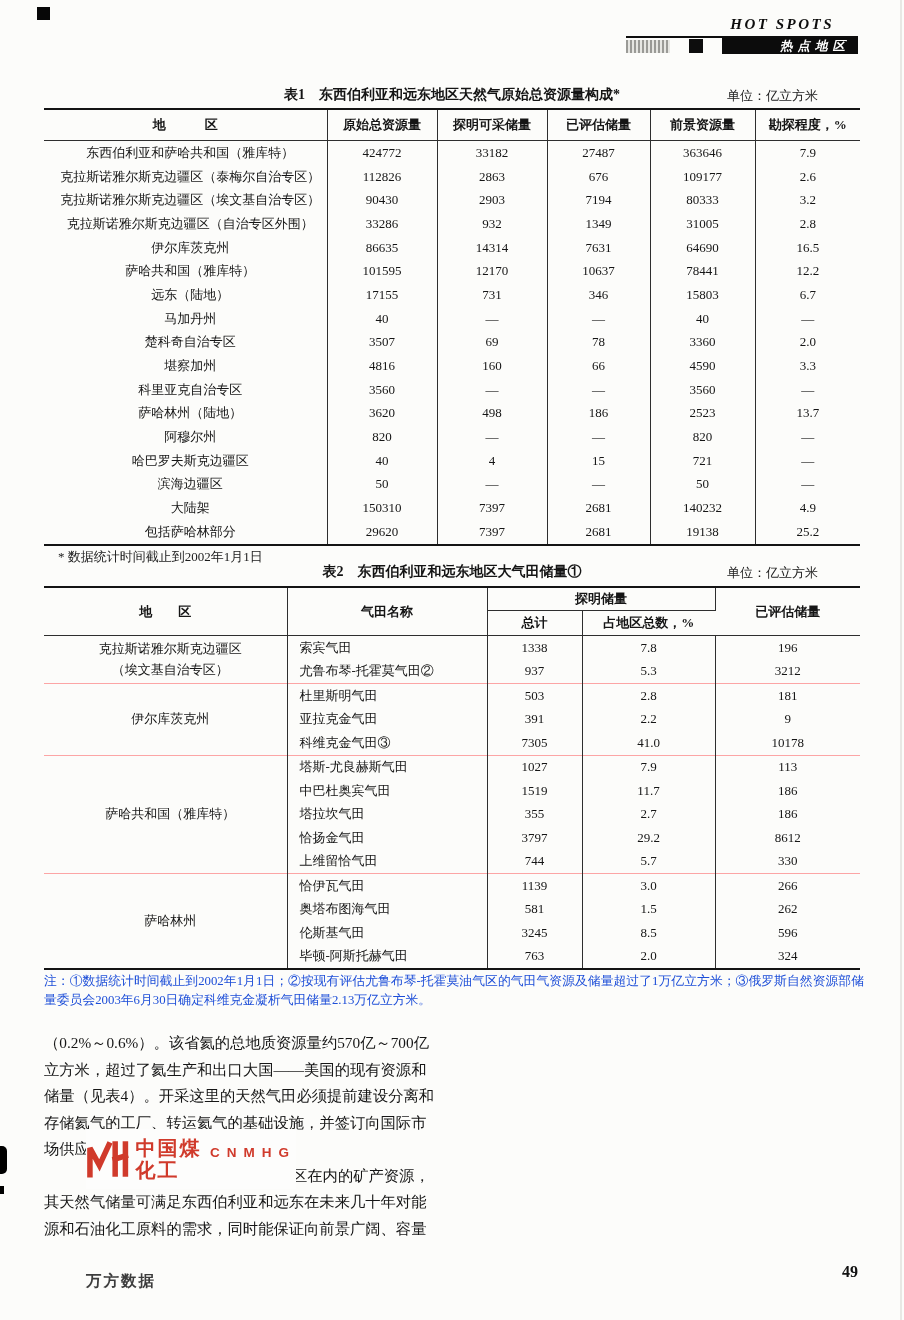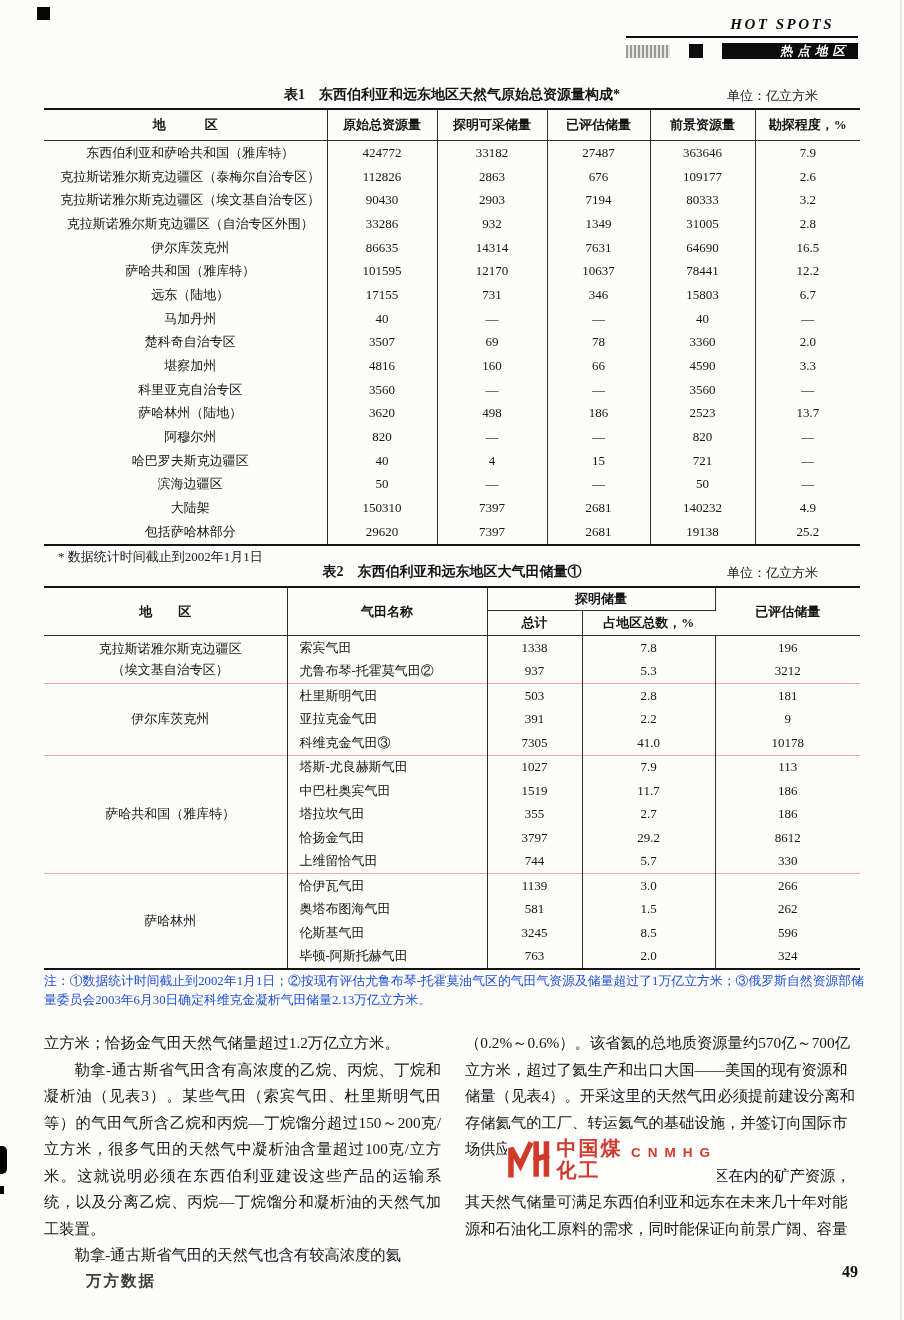--- a/index.html
+++ b/index.html
@@ -3,21 +3,21 @@
 <meta charset="utf-8">
 <style>
   html,body{margin:0;padding:0;}
   body{width:904px;height:1320px;background:#ffffff;}
   .page{position:relative;width:904px;height:1320px;background:#fcfcfa;font-family:"Liberation Serif","DejaVu Serif",serif;color:#1b1b1b;overflow:hidden;}
 
   
   .header-area{position:absolute;top:16px;right:46px;width:232px;}
   .hotspots{font-weight:bold;font-style:italic;font-size:15px;letter-spacing:2.5px;text-align:right;padding-right:24px;color:#0e0e0e;font-family:"Liberation Serif",serif;}
   .header-rule{border-top:2px solid #0e0e0e;margin-top:3px;}
-  .bar-row{margin-top:5px;display:flex;justify-content:flex-end;align-items:center;gap:19px;height:16px;}
+  .bar-row{display:flex;justify-content:flex-end;align-items:center;gap:19px;height:16px;}
   .checker{width:50px;height:13px;background:repeating-linear-gradient(90deg,#9a9a96 0 2px,#e6e6e2 2px 4px);}
   .mini-sq{width:16px;height:14px;background:#0d0d0d;}
   .section-bar{height:16px;background:#0c0c0c;color:#fff;display:flex;align-items:center;justify-content:flex-end;font-style:italic;font-weight:bold;font-size:12.5px;letter-spacing:5px;padding:0 8px 0 16px;width:128px;}
 
   
   .tbl-caption{position:absolute;left:44px;width:816px;text-align:center;font-size:14px;font-weight:bold;color:#141414;}
   .tbl-caption .tlabel{margin-right:14px;}
   .tbl-unit{position:absolute;right:86px;font-size:13px;font-weight:normal;color:#1b1b1b;}
   #t1cap{top:86px;} #t1unit{top:87px;}
   #t2cap{top:563px;} #t2unit{top:564px;}
@@ -380,25 +380,20 @@
           <td class="fname">毕顿-阿斯托赫气田</td>
           <td class="num">763</td>
           <td class="num">2.0</td>
           <td class="num">324</td>
         </tr>
       </tbody>
   </table>
   <div class="t2note">注：①数据统计时间截止到2002年1月1日；②按现有评估尤鲁布琴-托霍莫油气区的气田气资源及储量超过了1万亿立方米；③俄罗斯自然资源部储量委员会2003年6月30日确定科维克金凝析气田储量2.13万亿立方米。</div>
 
   <div class="body-cols">
-    <div class="colL" id="left-col">
-        <p>立方米；恰扬金气田天然气储量超过1.2万亿立方米。</p>
-        <p class="indent">勒拿-通古斯省气田含有高浓度的乙烷、丙烷、丁烷和凝析油（见表3）。某些气田（索宾气田、杜里斯明气田等）的气田气所含乙烷和丙烷—丁烷馏分超过150～200克/立方米，很多气田的天然气中凝析油含量超过100克/立方米。这就说明必须在东西伯利亚建设这些产品的运输系统，以及分离乙烷、丙烷—丁烷馏分和凝析油的天然气加工装置。</p>
-        <p class="indent">勒拿-通古斯省气田的天然气也含有较高浓度的氦</p>
-      </div>
     <div class="colR" id="right-col">
       <div id="right-lines">
           <div class="rline">（0.2%～0.6%）。该省氦的总地质资源量约570亿～700亿</div>
           <div class="rline">立方米，超过了氦生产和出口大国——美国的现有资源和</div>
           <div class="rline">储量（见表4）。开采这里的天然气田必须提前建设分离和</div>
           <div class="rline">存储氦气的工厂、转运氦气的基础设施，并签订向国际市</div>
           <div class="rline">场供应</div>
           <div class="rline shift">区在内的矿产资源，</div>
           <div class="rline">其天然气储量可满足东西伯利亚和远东在未来几十年对能</div>
           <div class="rline">源和石油化工原料的需求，同时能保证向前景广阔、容量</div>

